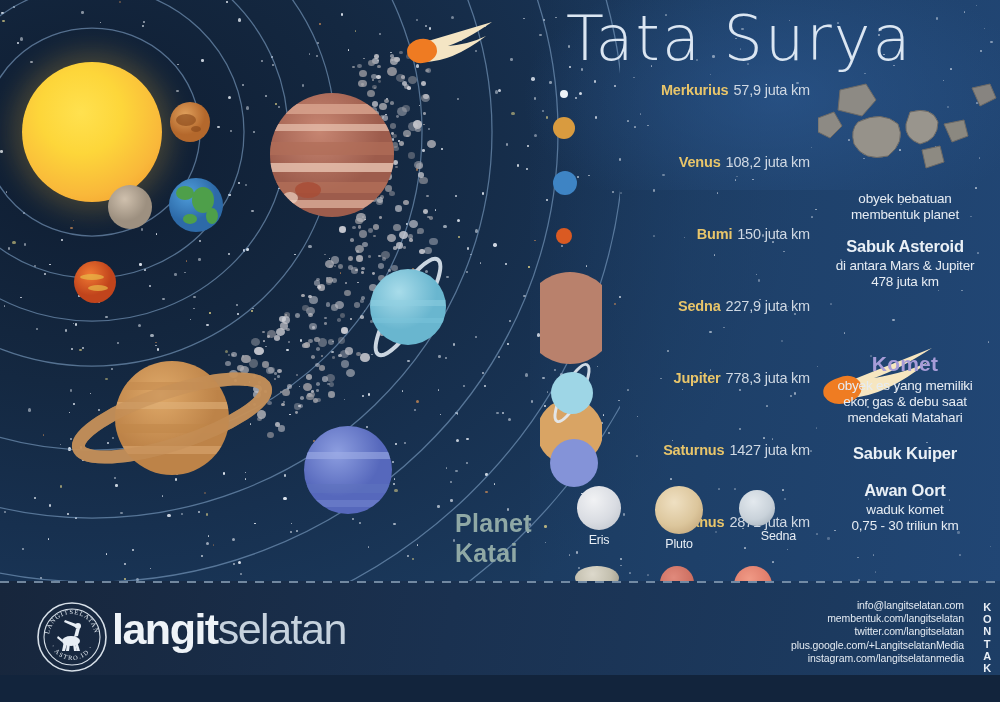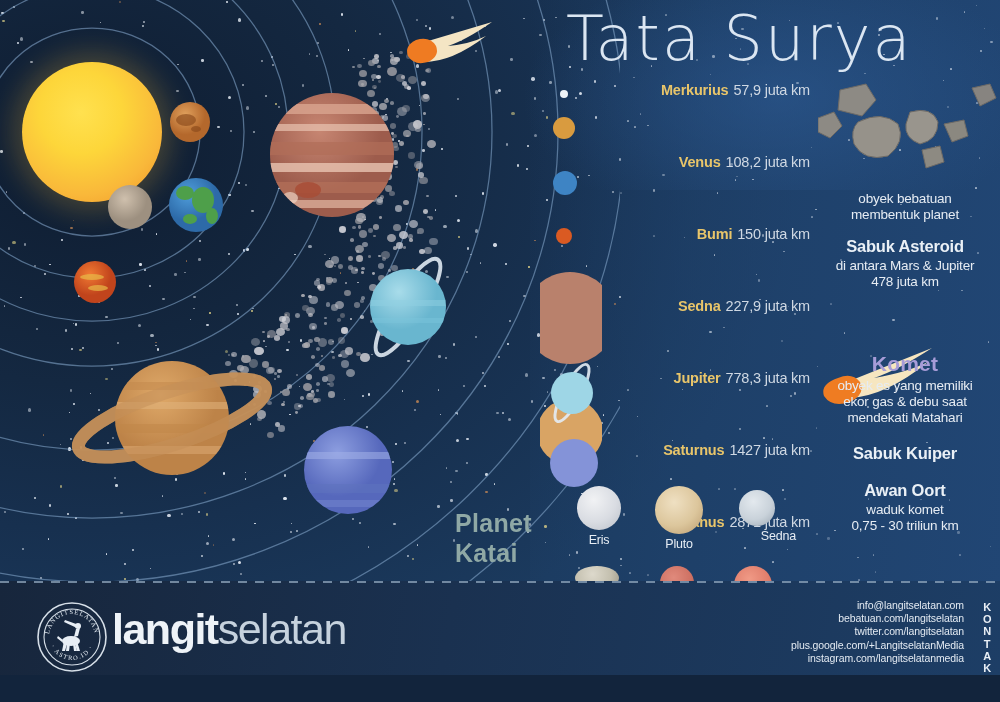--- a/index.html
+++ b/index.html
@@ -1245,21 +1245,21 @@
         <circle cx="42" cy="25" r="3"></circle>
         <path d="M41 27 L28 21 L29 19 L43 24 Z"></path>
         <path d="M26 41 L21 37 L22 35 L27 39 Z"></path>
       </g>
     </svg>
 
     <div id="brand"><b>langit</b><span>selatan</span></div>
 
     <div id="contact">
         <div>info@langitselatan.com</div>
-        <div>bebatuan.com/langitselatan</div>
+        <div>membentuk.com/langitselatan</div>
         <div>twitter.com/langitselatan</div>
         <div>plus.google.com/+LangitselatanMedia</div>
         <div>instagram.com/langitselatanmedia</div>
       </div>
     <div id="kontak">
         <div>K</div>
         <div>O</div>
         <div>N</div>
         <div>T</div>
         <div>A</div>

